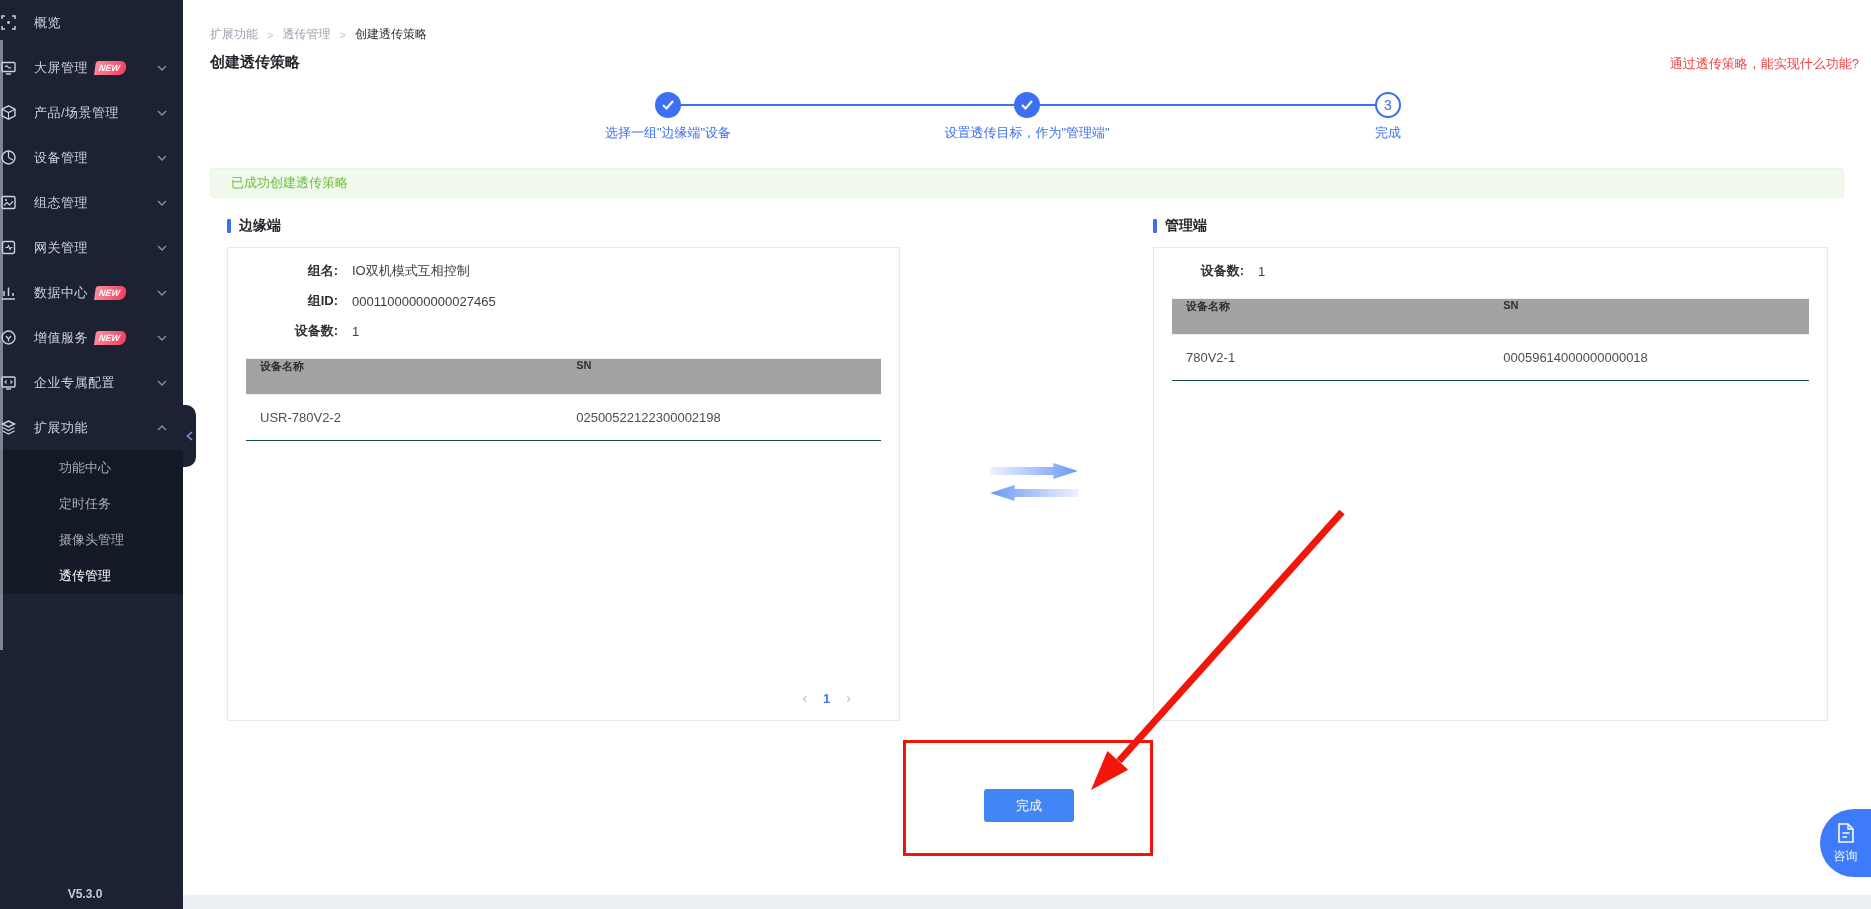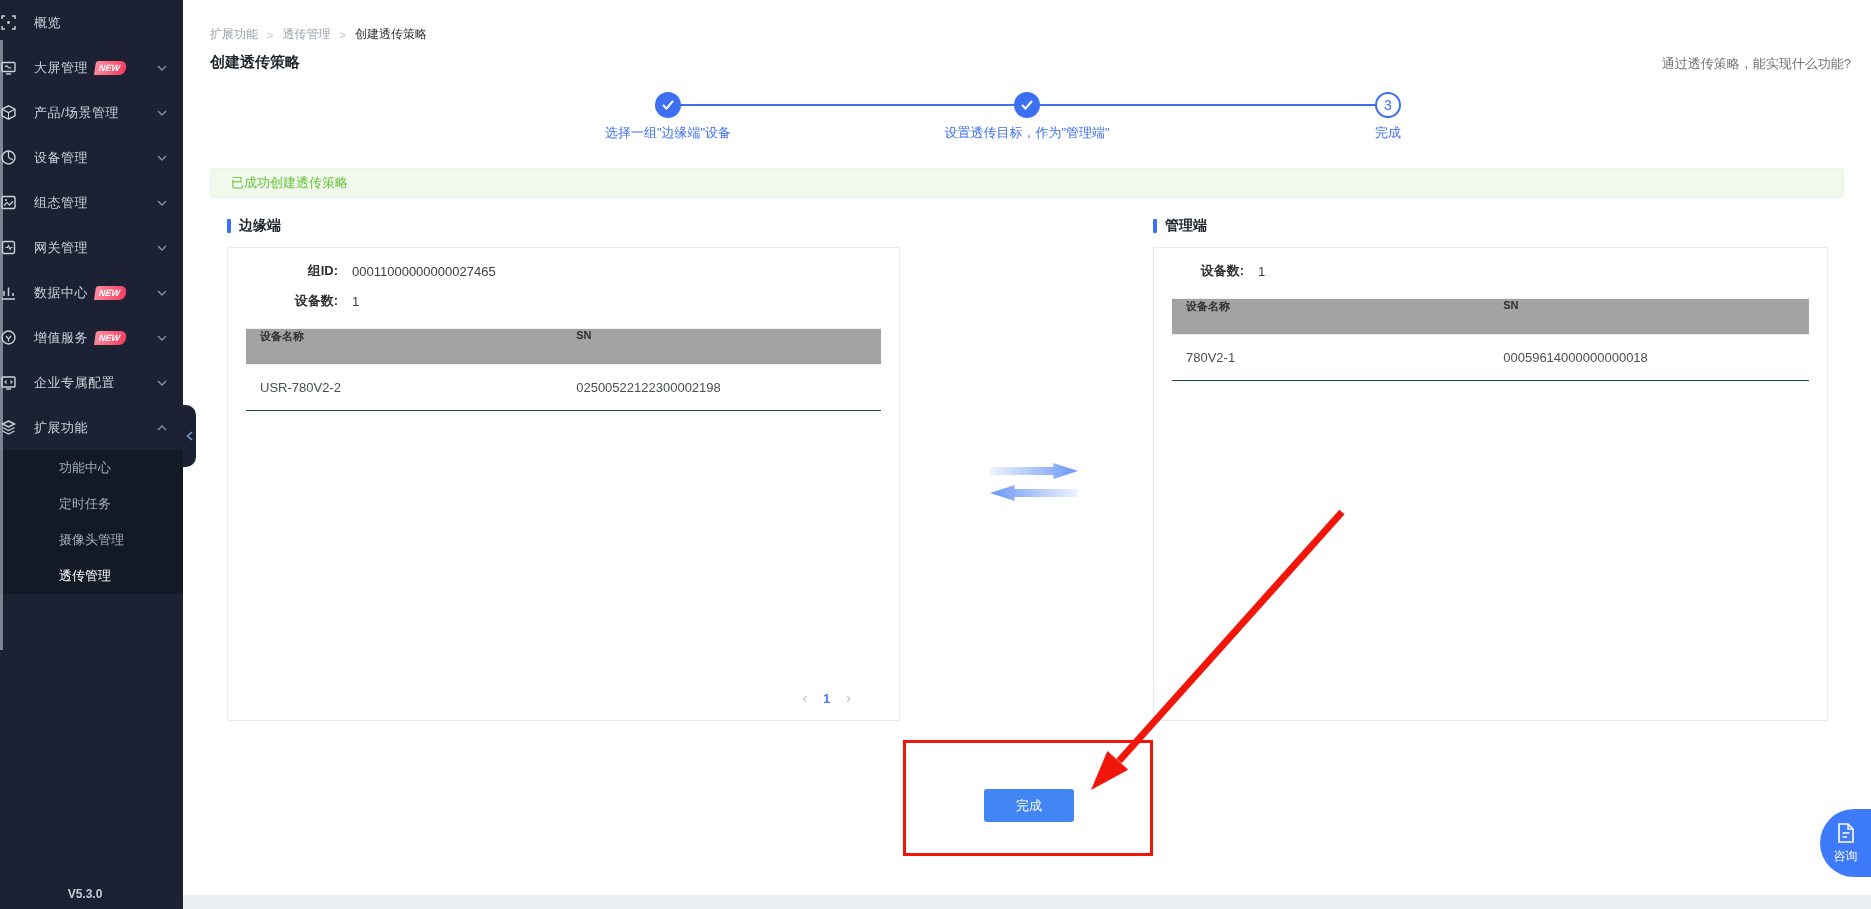--- a/index.html
+++ b/index.html
@@ -29,21 +29,21 @@
   
   .main { position:absolute; left:183px; top:0; width:1688px; height:909px; background:#fff; }
   .bottom-strip { position:absolute; left:0; bottom:0; width:100%; height:14px; background:#eceff4; }
 
   .breadcrumb { position:absolute; left:27px; top:26px; font-size:12px; color:#9aa0ab; display:flex; gap:9px; align-items:center; }
   .breadcrumb .sep { color:#c0c4cc; font-size:11px; }
   .breadcrumb .last { color:#303133; }
   .crumb { cursor:pointer; }
 
   .page-title { position:absolute; left:27px; top:53px; font-size:15px; font-weight:bold; color:#24282e; }
-  .help-link { position:absolute; right:20px; top:55px; font-size:13px; color:#737373; cursor:pointer; }
+  .help-link { position:absolute; right:12px; top:55px; font-size:13px; color:#ef4444; cursor:pointer; }
 
   
   .step-line { position:absolute; left:485px; top:104px; width:720px; height:2px; background:#3d6ff2; }
   .step-circle { position:absolute; top:92px; width:26px; height:26px; border-radius:50%;
     display:flex; align-items:center; justify-content:center; }
   .step-circle.done { background:#3d6ff2; color:#fff; }
   .step-circle.current { background:#fff; border:2px solid #3d6ff2; color:#3d6ff2; font-size:14px; }
   .step-circle svg { display:block; }
   .step-label { position:absolute; top:124px; transform:translateX(-50%); font-size:13px; color:#3d6ff2; white-space:nowrap; }
 
@@ -312,20 +312,24 @@
       <span>边缘端</span>
     </div>
     <div class="section-title right-t">
       <span class="bar"></span>
       <span>管理端</span>
     </div>
 
     <section class="panel left-p">
       <div class="fields">
         <div class="field-row">
+          <span class="f-label">组名:</span>
+          <span class="f-value">IO双机模式互相控制</span>
+        </div>
+        <div class="field-row">
           <span class="f-label">组ID:</span>
           <span class="f-value">00011000000000027465</span>
         </div>
         <div class="field-row">
           <span class="f-label">设备数:</span>
           <span class="f-value">1</span>
         </div>
       </div>
       <div class="tbl">
         <div class="thead">

